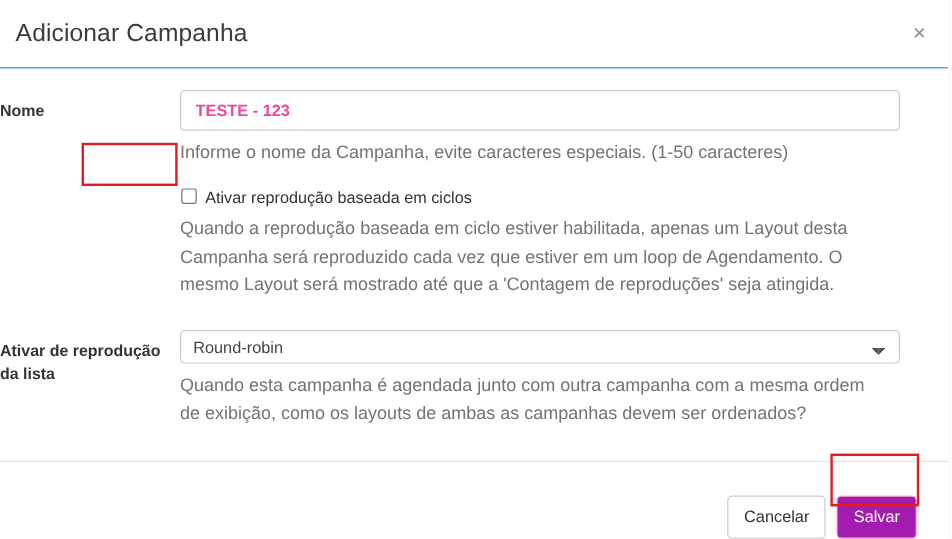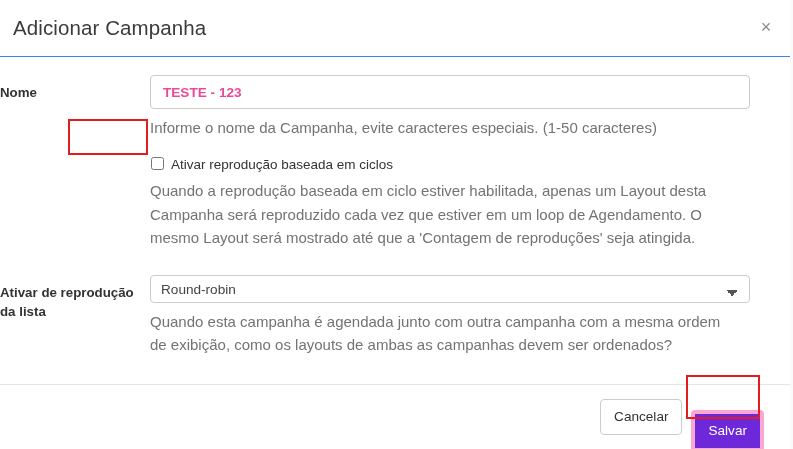--- a/index.html
+++ b/index.html
@@ -161,43 +161,43 @@
     background-repeat: no-repeat;
   }
   .section-spacer-2 { height: 26px; }
 
   
   .modal-footer {
     flex: 0 0 65px;
     height: 65px;
     border-top: 1px solid #e5e5e5;
     display: flex;
-    align-items: center;
+    align-items: flex-end;
     justify-content: flex-end;
     padding: 0 29px 0 0;
     box-sizing: border-box;
     position: relative;
   }
   .btn {
     font-family: "Liberation Sans", sans-serif;
     font-size: 13.6px;
     border-radius: 4px;
     padding: 7px 13px;
     cursor: pointer;
     line-height: 1.45;
   }
   .btn-cancel {
     background: #ffffff;
     border: 1px solid #cccccc;
     color: #333333;
     min-width: 72px;
   }
   .btn-save {
-    background: #6d28d9;
-    border: 4px solid #f9a8d4;
+    background: #a21caf;
+    border: 1px solid #f9a8d4;
     color: #ffffff;
     min-width: 62px;
     margin-left: 9px;
     margin-top: 28px;
   }
   .save-wrap {
     position: relative;
     display: inline-block;
   }
   .save-highlight {

